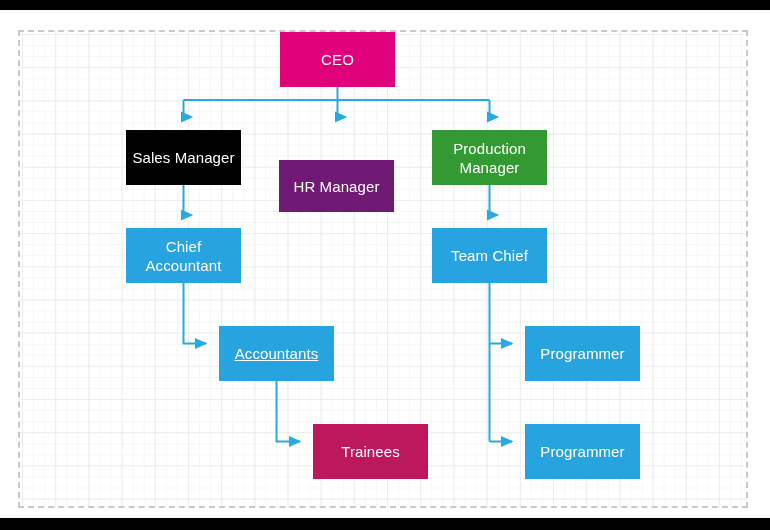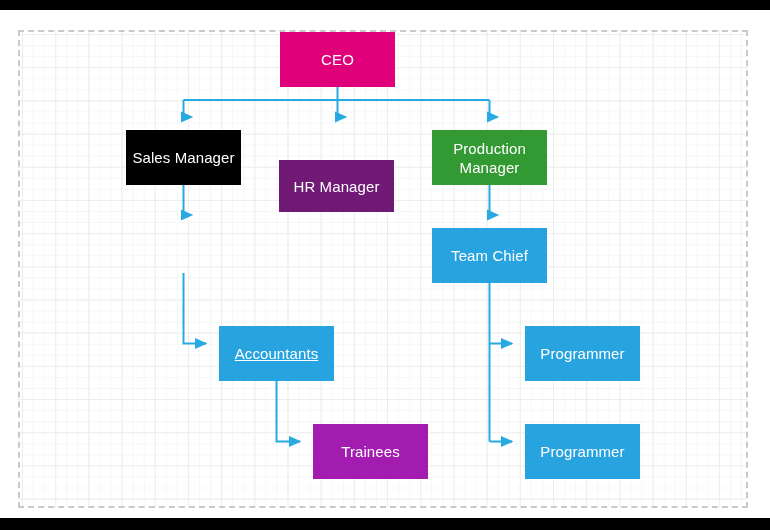--- a/index.html
+++ b/index.html
@@ -128,34 +128,38 @@
 
     <div class="node" style="left:279px; top:120px; width:115px; height:52px; background:#701a75;margin-top:30px;">
       <span class="node-label">HR Manager</span>
     </div>
 
     <div class="node" style="left:432px; top:120px; width:115px; height:55px; background:#339933;">
       <span class="node-label">Production
 Manager</span>
     </div>
 
+    <div class="node" style="left:126px; top:218px; width:115px; height:55px; background:#27a3e0;">
+      <span class="node-label">Chief
+Accountant</span>
+    </div>
 
     <div class="node" style="left:432px; top:218px; width:115px; height:55px; background:#27a3e0;">
       <span class="node-label">Team Chief</span>
     </div>
 
     <div class="node" style="left:219px; top:316px; width:115px; height:55px; background:#27a3e0;text-decoration:underline;">
       <span class="node-label">Accountants</span>
     </div>
 
     <div class="node" style="left:525px; top:316px; width:115px; height:55px; background:#27a3e0;">
       <span class="node-label">Programmer</span>
     </div>
 
-    <div class="node" style="left:313px; top:414px; width:115px; height:55px; background:#a21caf;">
+    <div class="node" style="left:313px; top:414px; width:115px; height:55px; background:#be185d;">
       <span class="node-label">Trainees</span>
     </div>
 
     <div class="node" style="left:525px; top:414px; width:115px; height:55px; background:#27a3e0;">
       <span class="node-label">Programmer</span>
     </div>
 
   </div>
 </div>
 

